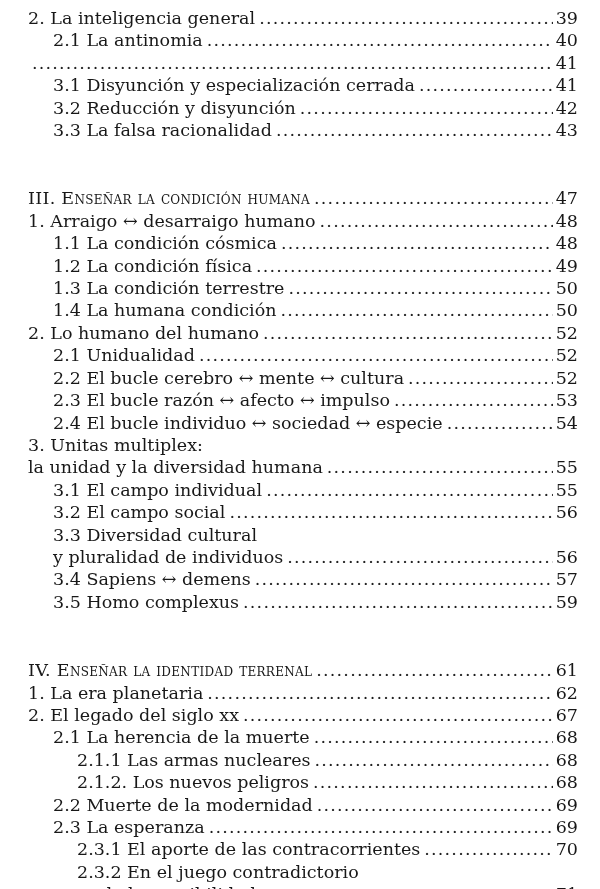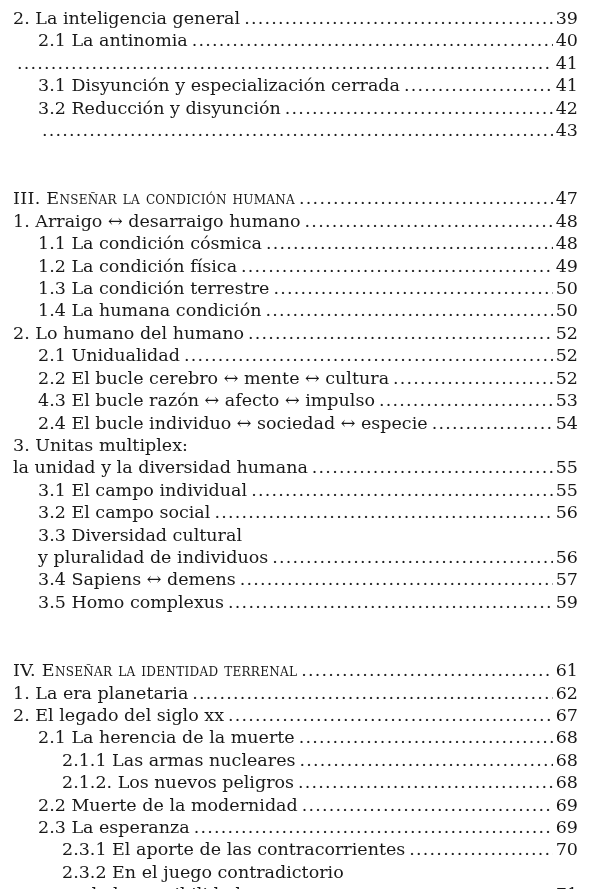--- a/index.html
+++ b/index.html
@@ -6,21 +6,21 @@
   html, body { width: 600px; }
   body {
     background: #f5f4f2;
     font-family: "DejaVu Serif", "Liberation Serif", serif;
   }
   .page {
     width: 600px;
     height: 889px;
     background: #ffffff;
     color: #181818;
-    padding: 7px 22px 6px 13px;
+    padding: 7px 22px 6px 28px;
     overflow: hidden;
   }
   .toc-list { width: 100%; }
   .row {
     display: flex;
     align-items: baseline;
     font-size: 17.5px;
     line-height: 22.4px;
     white-space: nowrap;
   }
@@ -70,20 +70,21 @@
         <span class="label">3.1 Disyunción y especialización cerrada</span>
         <span class="dots"></span>
         <span class="page-num">41</span>
       </div>
       <div class="row indent-1">
         <span class="label">3.2 Reducción y disyunción</span>
         <span class="dots"></span>
         <span class="page-num">42</span>
       </div>
       <div class="row indent-1">
+        <span class="label">3.3 La falsa racionalidad</span>
         <span class="dots"></span>
         <span class="page-num">43</span>
       </div>
       <div class="row indent-0 sc gap">
         <span class="label">III. Enseñar la condición humana</span>
         <span class="dots"></span>
         <span class="page-num">47</span>
       </div>
       <div class="row indent-0">
         <span class="label">1. Arraigo ↔ desarraigo humano</span>
@@ -119,21 +120,21 @@
         <span class="label">2.1 Unidualidad</span>
         <span class="dots"></span>
         <span class="page-num">52</span>
       </div>
       <div class="row indent-1">
         <span class="label">2.2 El bucle cerebro ↔ mente ↔ cultura</span>
         <span class="dots"></span>
         <span class="page-num">52</span>
       </div>
       <div class="row indent-1">
-        <span class="label">4.3 El bucle razón ↔ afecto ↔ impulso</span>
+        <span class="label">2.3 El bucle razón ↔ afecto ↔ impulso</span>
         <span class="dots"></span>
         <span class="page-num">53</span>
       </div>
       <div class="row indent-1">
         <span class="label">2.4 El bucle individuo ↔ sociedad ↔ especie</span>
         <span class="dots"></span>
         <span class="page-num">54</span>
       </div>
       <div class="row indent-0">
         <span class="label">3. Unitas multiplex:</span>

